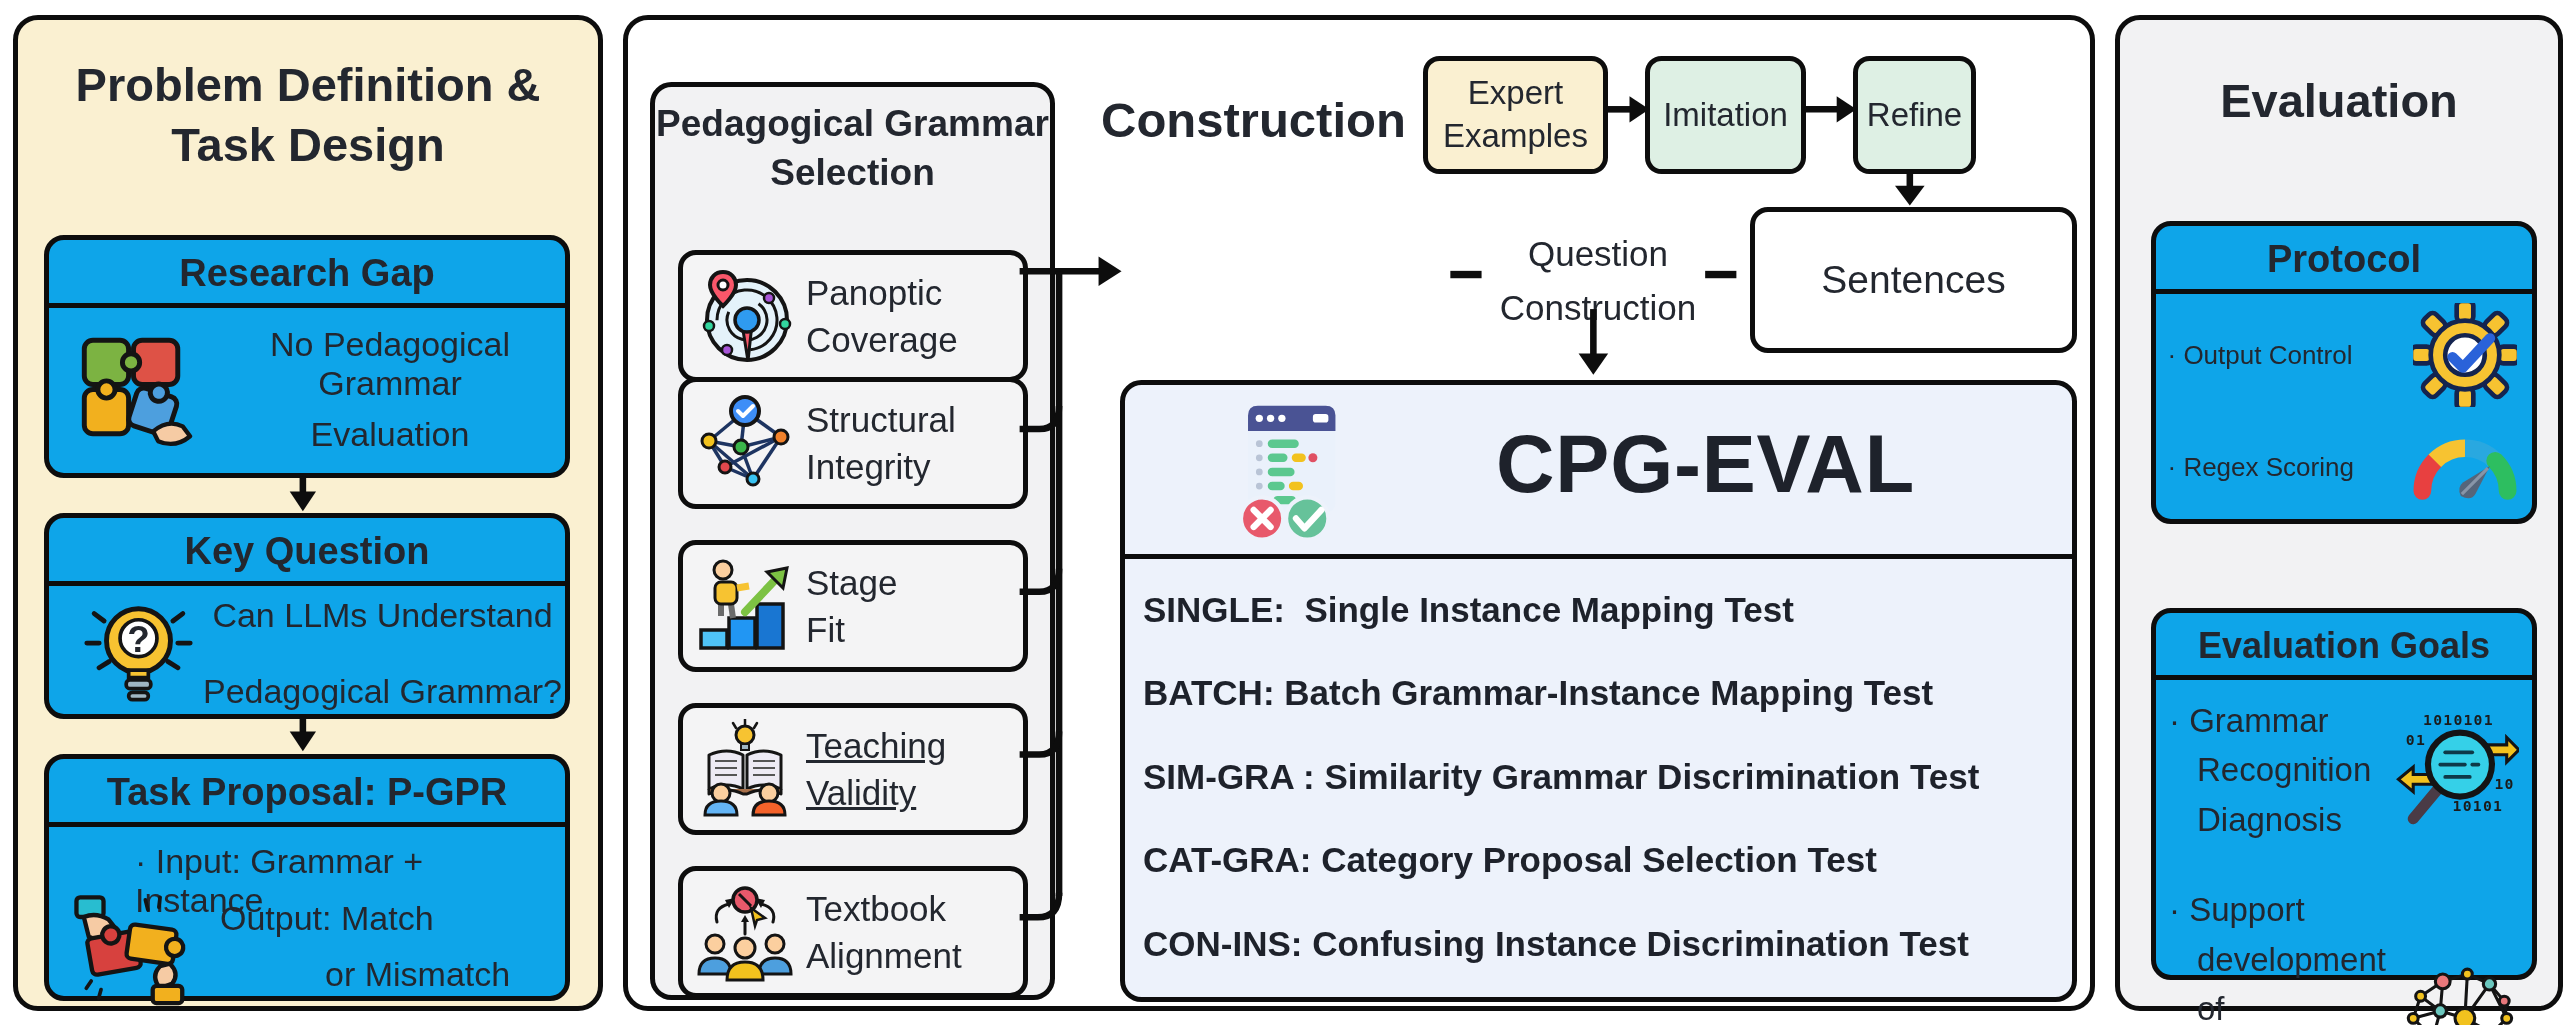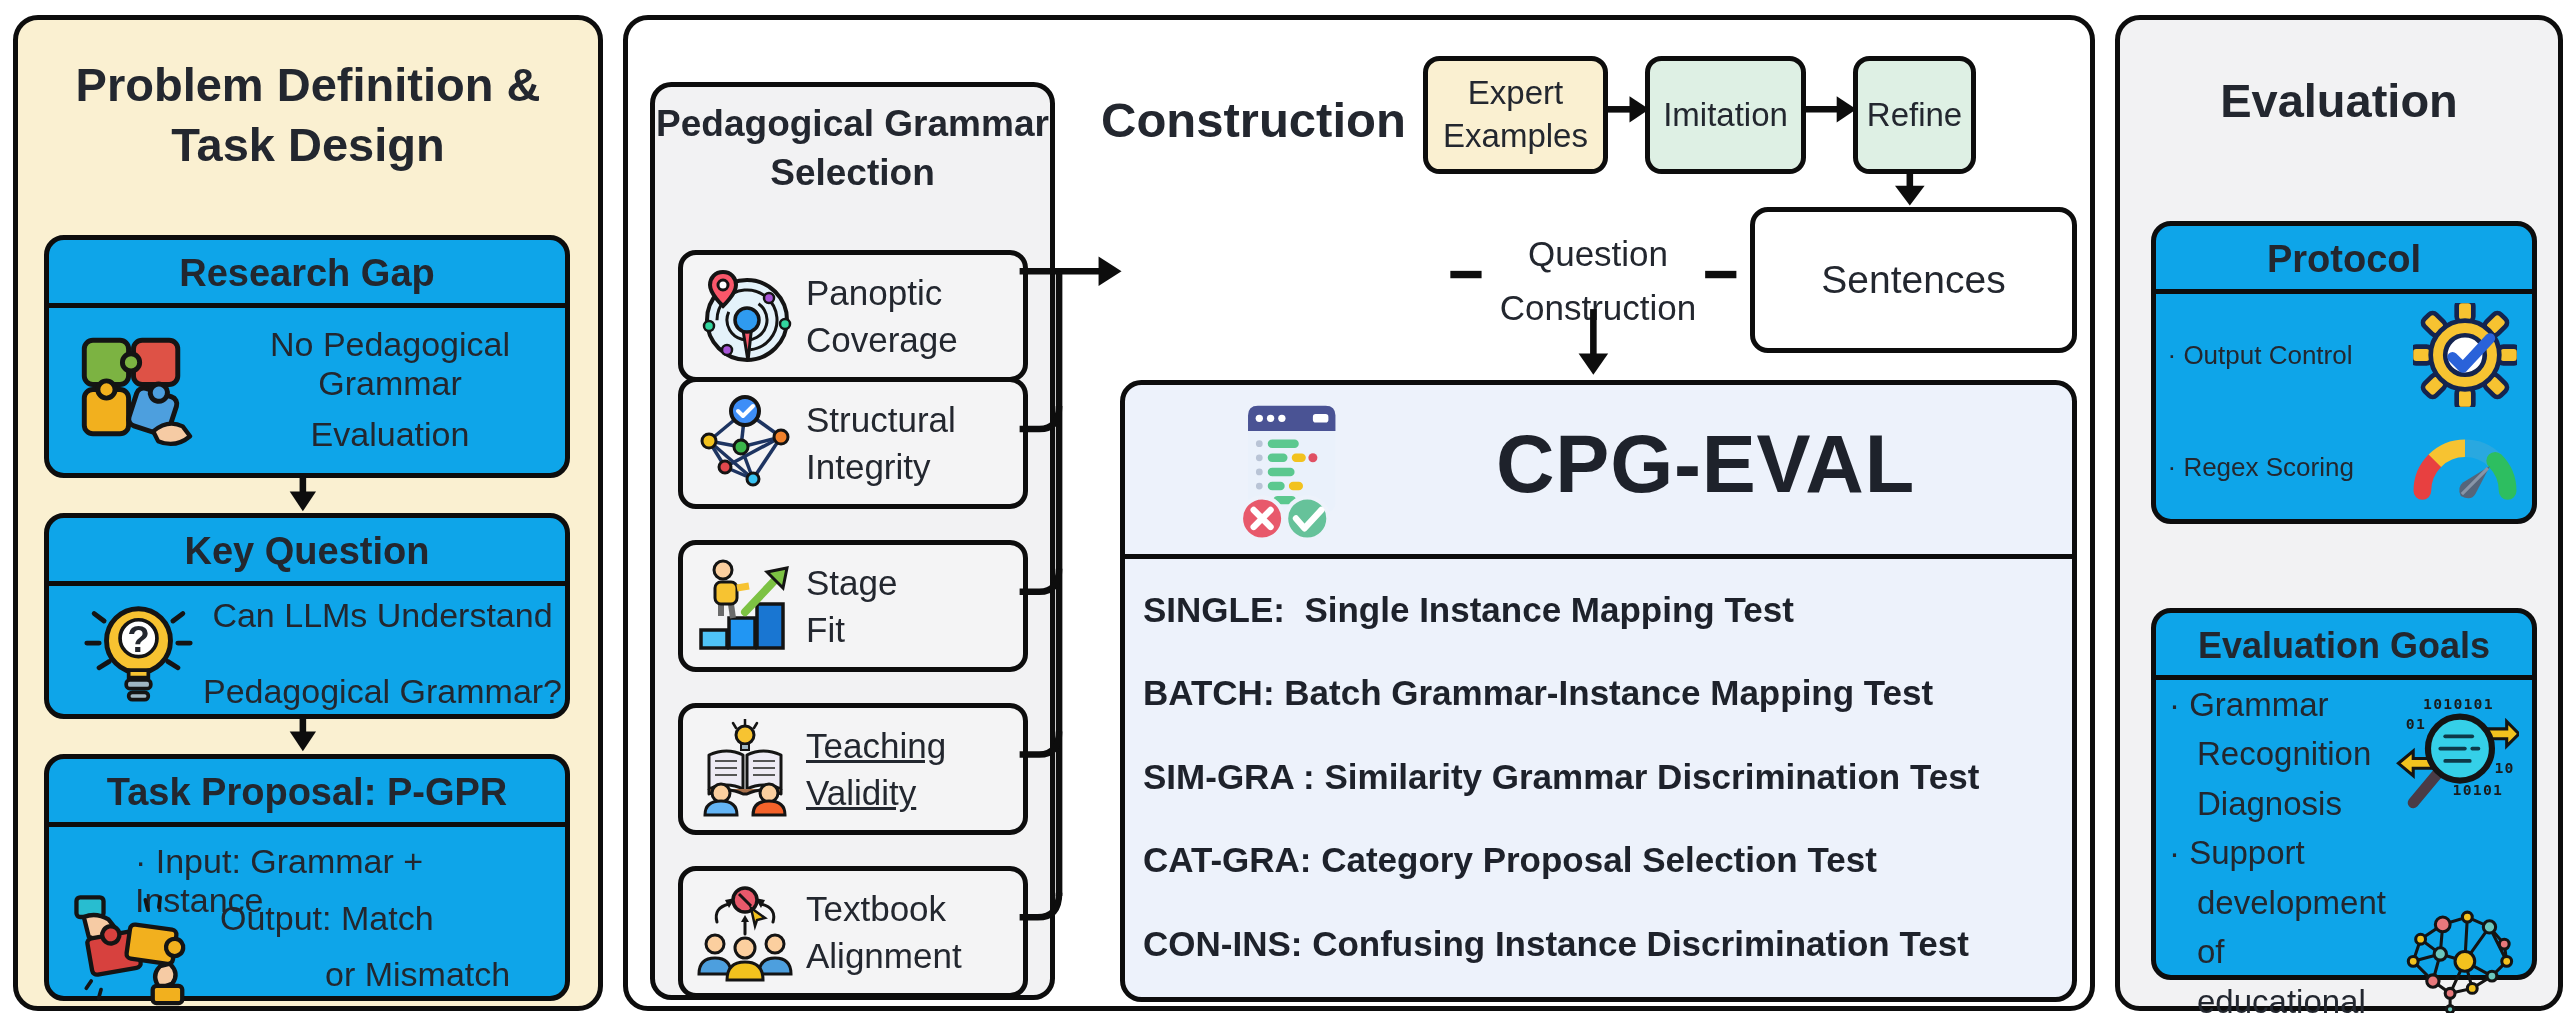--- a/index.html
+++ b/index.html
@@ -52,21 +52,21 @@
   .cpg-tests{position:absolute;left:18px;right:13px;top:183px;bottom:11.5px;display:flex;flex-direction:column;justify-content:space-around;}
   .cpg-test{font-weight:bold;font-size:35px;color:#1E222B;white-space:pre-wrap;}
 
   
   #pr-card{left:31px;top:201px;width:386px;height:303px;}
   #eg-card{left:31px;top:588px;width:386px;height:372px;}
   .pr-body{display:flex;flex-direction:column;justify-content:space-around;height:224px;padding:0 15px 0 11.5px;}
   .pr-row{display:flex;align-items:center;justify-content:space-between;}
   .pr-row .txt{font-size:26px;color:#23272F;}
   .pr-row .ic{width:104px;height:104px;flex:0 0 auto;}
-  .eg-body{display:flex;flex-direction:column;justify-content:space-around;height:288px;padding:0 10px 0 13px;}
+  .eg-body{display:flex;flex-direction:column;justify-content:space-around;height:288px;padding:16px 10px 0 13px;gap:41px;}
   .eg-row{display:flex;align-items:center;justify-content:space-between;}
   .eg-lines{font-size:33px;line-height:1.5;color:#23272F;}
   .eg-lines .ind{padding-left:28px;}
   .eg-row .ic{width:123px;height:123px;flex:0 0 auto;margin-right:3.3px;}
 
   #overlay{position:absolute;left:0;top:0;width:2576px;height:1025px;pointer-events:none;}
 </style>
 </head>
 <body>
 

